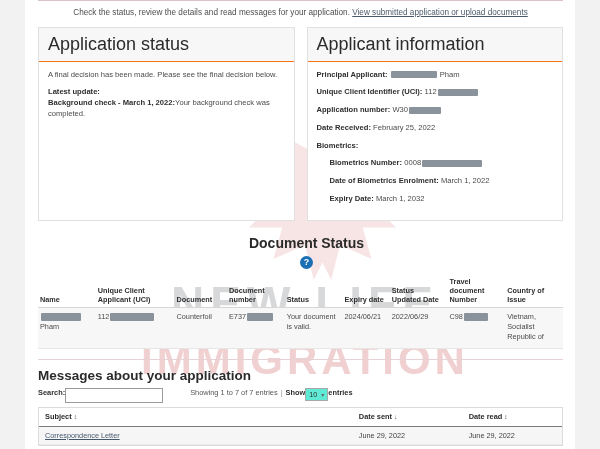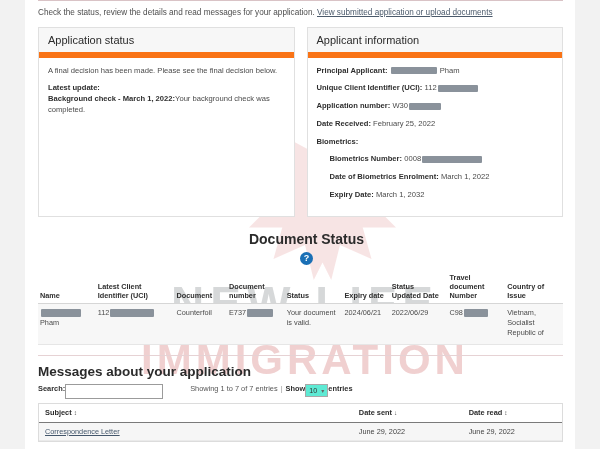--- a/index.html
+++ b/index.html
@@ -36,32 +36,32 @@
   
   h1.page-title{
     margin:0;padding:10px 0 6px 13px;
     font-size:18.5px;font-weight:bold;color:#333;
     letter-spacing:-.2px;
   }
   .title-rule{
     height:1px;background:#d9c3c6;margin:0 12px 0 13px;
   }
   .intro{
-    padding:7px 12px 0 13px;font-size:8.2px;color:#4d4d4d;line-height:1.3;
+    padding:7px 12px 0 13px;font-size:8.2px;color:#4d4d4d;line-height:1.3;text-align:center;
   }
   .intro a{color:#4b5a6b;text-decoration:underline;}
 
   
   .cards{display:flex;gap:12px;padding:8px 12px 0 13px;}
   .card{
     border:1px solid #e0e0e0;background:#fff;flex:1 1 0;
   }
   .card-head{
-    background:#f7f7f7;border-bottom:6px solid #f97316;
-    padding:6px 8px 6px 9px;font-size:11px;font-weight:normal;color:#2b2b2b;
+    background:#f7f7f7;border-bottom:1px solid #f97316;
+    padding:6px 8px 6px 9px;font-size:18px;font-weight:normal;color:#2b2b2b;
   }
   .card-body{padding:7px 9px 9px 9px;font-size:7.6px;line-height:1.45;color:#4a4a4a;}
   .card-body p{margin:0 0 6px 0;}
   .card-body .b{font-weight:bold;color:#2f2f2f;}
   .kv{margin:0;line-height:1.55;}
   .kv .b{font-weight:bold;color:#2f2f2f;}
   .indent{padding-left:13px;}
   .redact{
     display:inline-block;height:7px;background:#8a929b;
     vertical-align:middle;margin:0 1px;border-radius:1px;
@@ -173,21 +173,21 @@
     <div class="sect-title">
       <span>Document Status</span>
       <span class="help-icon">?</span>
     </div>
 
     <div class="doc-wrap">
       <table class="doc">
         <thead>
           <tr>
             <th style="width:11%">Name</th>
-            <th style="width:15%">Latest Client Identifier (UCI)</th>
+            <th style="width:15%">Unique Client Applicant (UCI)</th>
             <th style="width:10%">Document</th>
             <th style="width:11%">Document number</th>
             <th style="width:11%">Status</th>
             <th style="width:9%">Expiry date</th>
             <th style="width:11%">Status Updated Date</th>
             <th style="width:11%">Travel document Number</th>
             <th style="width:11%">Country of Issue</th>
           </tr>
         </thead>
         <tbody>

